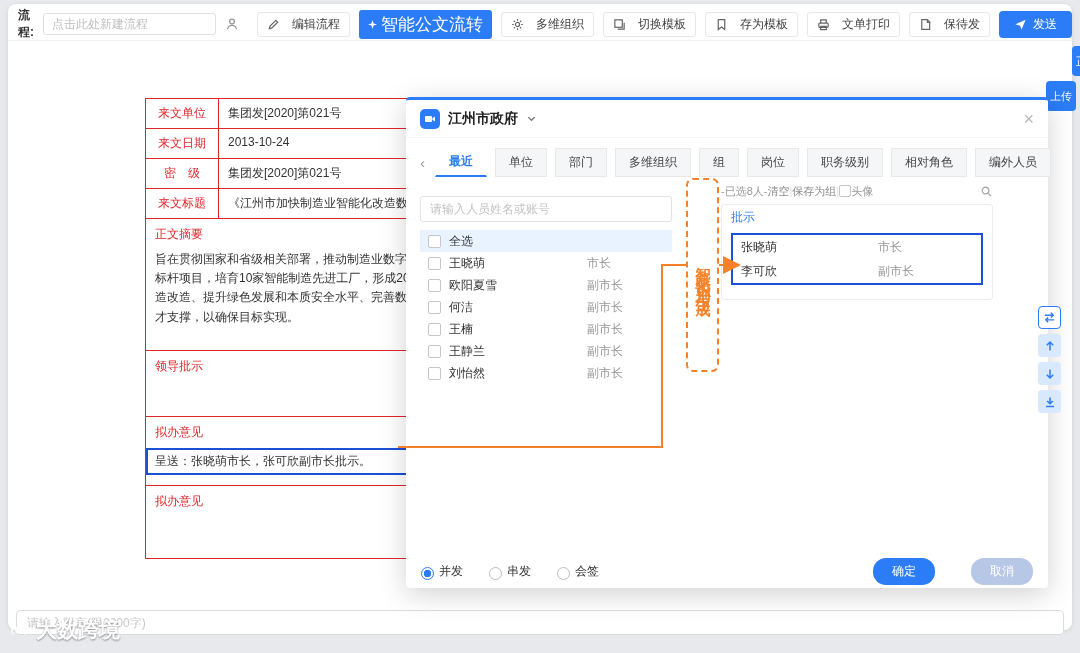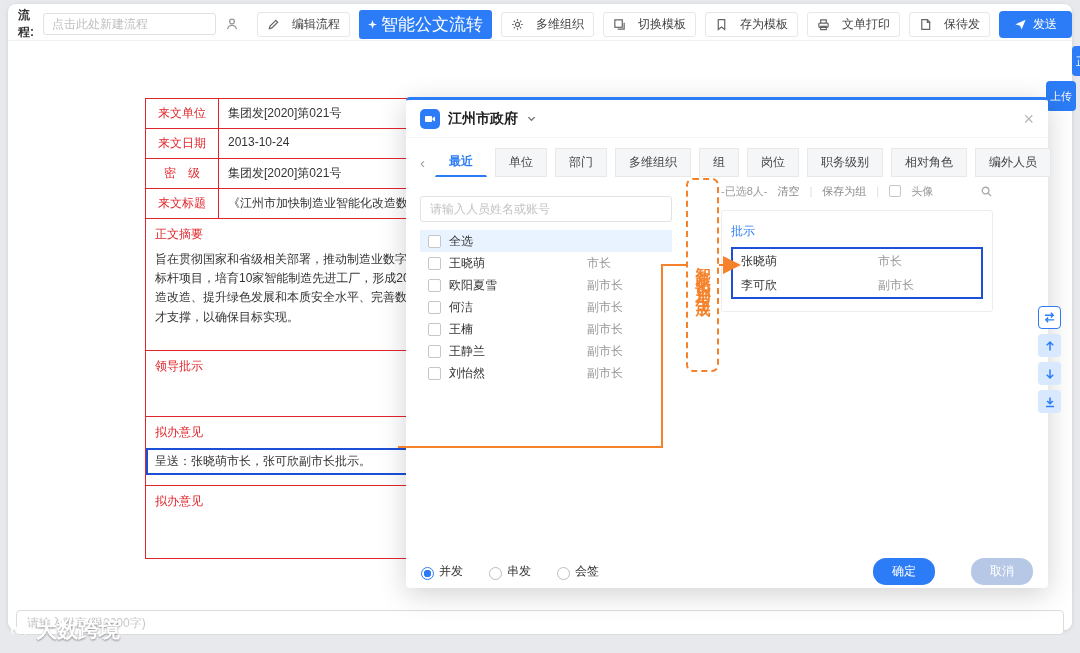--- a/index.html
+++ b/index.html
@@ -122,28 +122,28 @@
     margin-top:16px;
   }
   .m-search::placeholder { color:#c3c3c3; }
   .p-list { margin-top:8px; }
   .p-row { display:flex; align-items:center; height:22px; gap:8px; padding:0 8px; cursor:pointer; }
   .p-row.select-all { background:#e8f3ff; }
   .cb { flex:0 0 13px; width:13px; height:13px; border:1px solid #c6c6c6; border-radius:2px; background:#fff; }
   .p-name { flex:0 0 130px; color:#333; }
   .p-role { color:#999; }
   .m-right { position:absolute; left:315px; top:82px; width:272px; }
-  .r-controls { display:flex; align-items:center; gap:10px; font-size:11px; color:#999; height:18px; }
+  .r-controls { display:flex; align-items:center; gap:0; font-size:11px; color:#999; height:18px; }
   .r-controls .sep { color:#e0e0e0; }
   .r-link { cursor:pointer; color:#8a8a8a; }
   .cb.small { flex:0 0 12px; width:12px; height:12px; }
   .r-search { margin-left:auto; display:flex; cursor:pointer; }
   .sel-panel {
-    margin-top:10px; border:1px solid #ededed; border-radius:3px;
-    padding:12px 9px; min-height:96px;
+    margin-top:4px; border:1px solid #ededed; border-radius:3px;
+    padding:4px 9px; min-height:96px;
   }
   .sel-header { color:#2b7cf6; font-size:12px; margin-bottom:7px; }
   .sel-box { border:2px solid #1d4fd7; }
   .s-row { display:flex; align-items:center; height:24px; padding:0 8px; }
   .s-name { flex:0 0 137px; color:#333; }
   .s-role { color:#999; }
   .m-footer {
     position:absolute; left:0; right:0; bottom:4px; height:26px;
     display:flex; align-items:center; padding:0 15px; gap:26px;
   }

